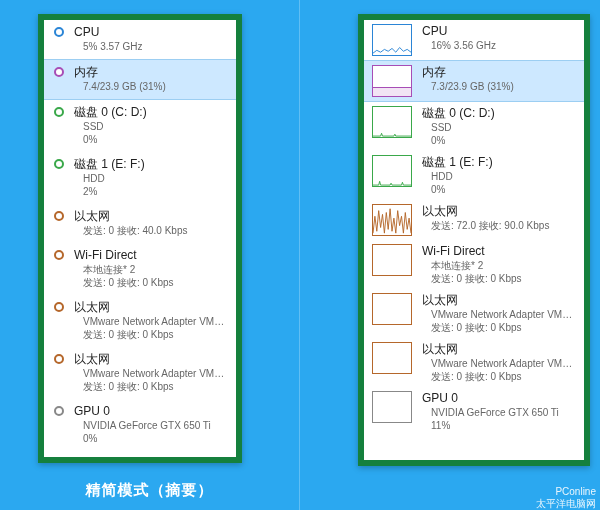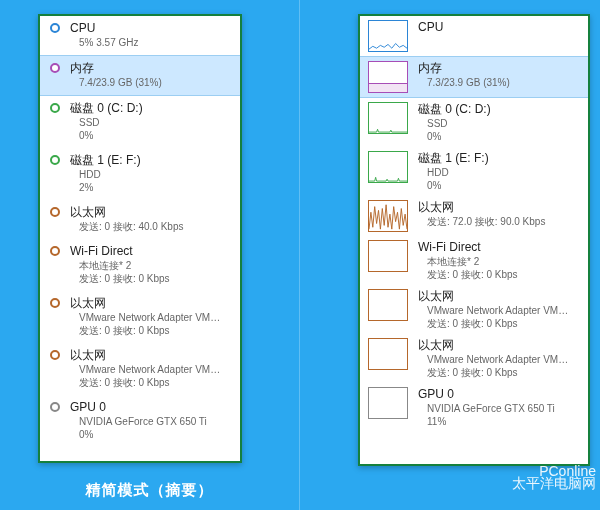--- a/index.html
+++ b/index.html
@@ -18,21 +18,21 @@
     top: 0;
     width: 300px;
     height: 510px;
   }
   .left { left: 0; border-right: 1px solid rgba(255,255,255,0.25); }
   .right { left: 300px; }
   .panel {
     position: absolute;
     top: 14px;
     background: #fff;
-    border: 2px solid #15803d;
+    border: 6px solid #15803d;
     box-shadow: 0 2px 6px rgba(0,0,0,0.25);
   }
   .left .panel { left: 38px; width: 204px; height: 449px; }
   .right .panel { left: 58px; width: 232px; height: 452px; }
   
   .srow {
     display: flex;
     align-items: flex-start;
     padding: 5px 10px 6px 10px;
   }
@@ -74,23 +74,23 @@
     bottom: 10px;
     left: 0; right: 0;
     text-align: center;
     color: #fff;
     font-size: 15px;
     letter-spacing: 1px;
     font-weight: bold;
   }
   .watermark {
     position: absolute;
-    right: 4px; bottom: 21px;
+    right: 4px; bottom: 0;
     color: rgba(255,255,255,0.9);
-    font-size: 14px;
+    font-size: 10px;
     text-align: right;
     line-height: 12px;
     pointer-events: none;
     margin-left: 16px;
   }
 </style>
 </head>
 <body>
 
 <div class="half left">
@@ -181,20 +181,21 @@
   <div class="panel">
 
     <div class="grow">
       <div class="chart" style="border-color:#2b85d6">
         <svg viewBox="0 0 40 32" preserveAspectRatio="none">
             <polyline points="0,30 4,27 8,29 12,26 16,28 20,25 24,29 28,24 32,28 36,26 40,29" fill="none" stroke="#2b85d6" stroke-width="1"></polyline>
           </svg>
       </div>
       <div class="gtext">
         <div class="title">CPU</div>
+        <div class="sub">16%  3.56 GHz</div>
       </div>
     </div>
 
     <div class="grow selected">
       <div class="chart" style="border-color:#a74db6">
         <div class="fill" style="height:31%;background:rgba(167,77,182,0.15);border-top:1px solid #a74db6;"></div>
       </div>
       <div class="gtext">
         <div class="title">内存</div>
         <div class="sub">7.3/23.9 GB (31%)</div>

